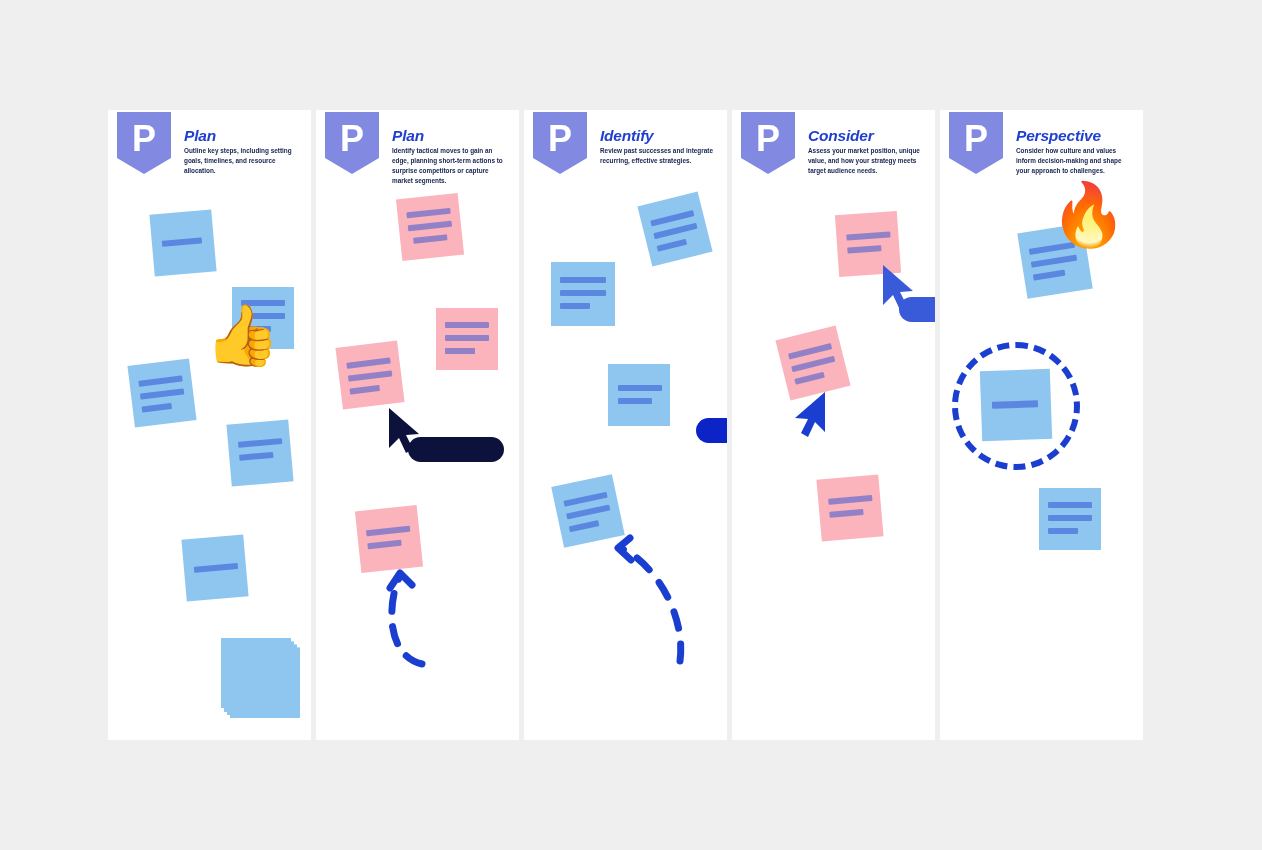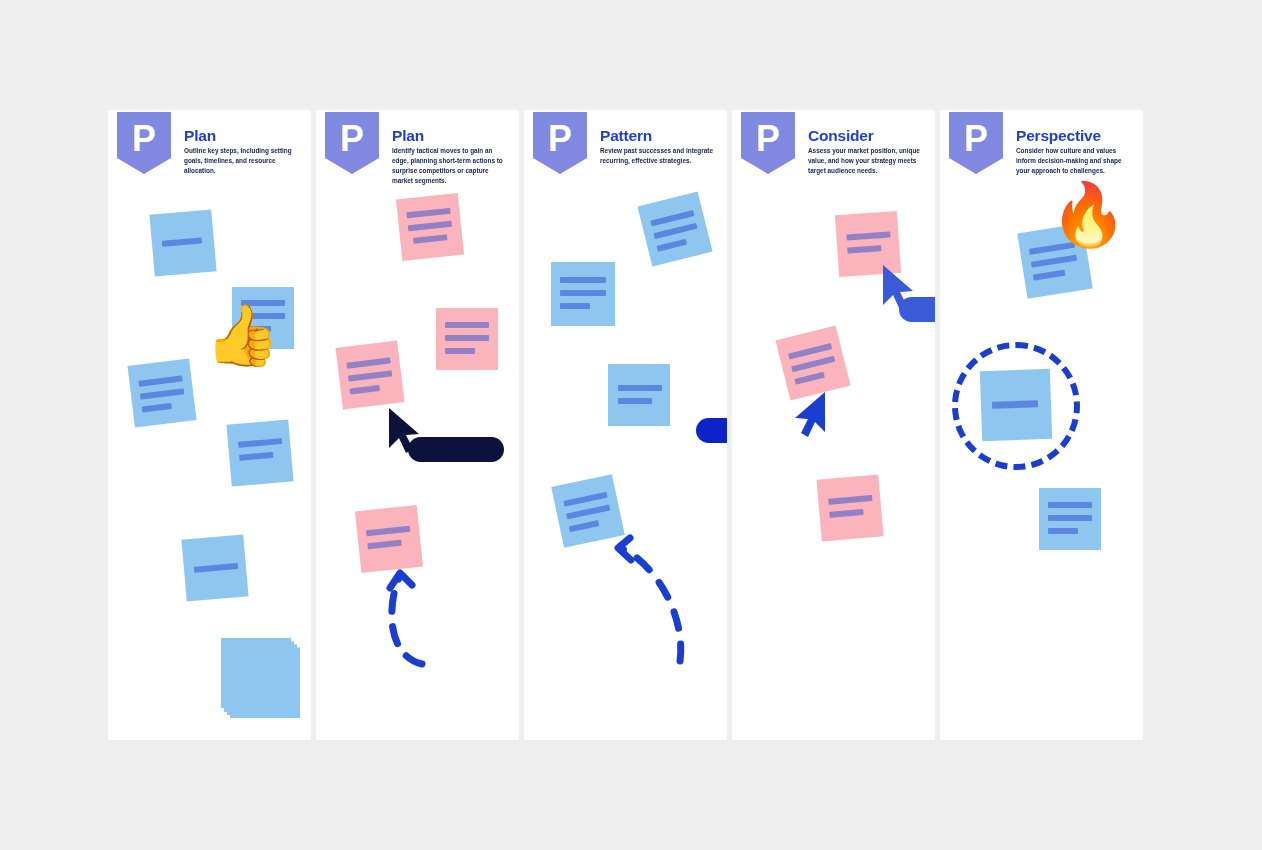--- a/index.html
+++ b/index.html
@@ -37,20 +37,21 @@
   }
   .badge span{
     color:#ffffff; font-weight:bold; font-size:36px;
     line-height:1; margin-top:9px;
     font-family:"Liberation Sans", sans-serif;
   }
   .col-title{
     position:absolute; left:76px; top:17px;
     color:#1f3fcf; font-weight:bold; font-size:15.5px;
     letter-spacing:-0.2px;
+    font-style:italic;
   }
   .col-desc{
     position:absolute; left:76px; top:36px; width:118px;
     color:#15224f; font-weight:bold; font-size:6.4px;
     line-height:1.55;
   }
 
   
   .note{position:absolute;}
   .note.blue{background:#8fc6f0;}
@@ -167,21 +168,21 @@
     </div>
     <div class="pill" style="left:92px;top:327px;width:96px;height:25px;background:#0c123c;"></div>
 
   </div>
 
   <div class="column">
     <div class="col-header">
       <div class="badge">
         <span>P</span>
       </div>
-      <div class="col-title">Pattern</div>
+      <div class="col-title">Identify</div>
       <div class="col-desc">Review past successes and integrate recurring, effective strategies.</div>
     </div>
 
     <div class="note blue" style="left:120px;top:88px;width:62px;height:62px;transform:rotate(-14deg);">
       <div class="line" style="left:9px;top:17px;width:44px;height:6px;"></div>
       <div class="line" style="left:9px;top:30px;width:44px;height:6px;"></div>
       <div class="line" style="left:9px;top:43px;width:30px;height:6px;"></div>
     </div>
 
     <div class="note blue" style="left:27px;top:152px;width:64px;height:64px;">

